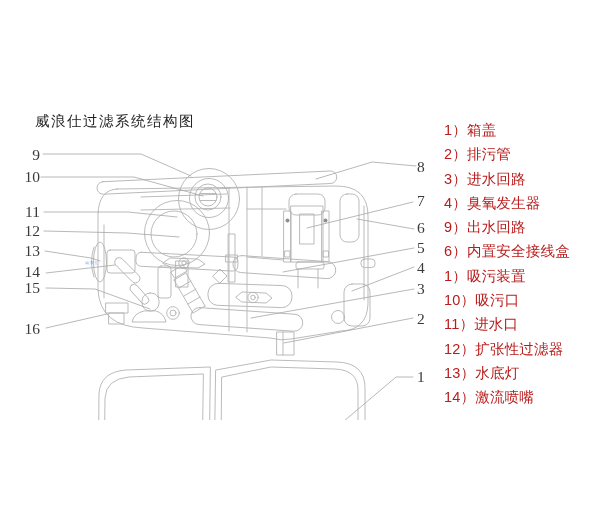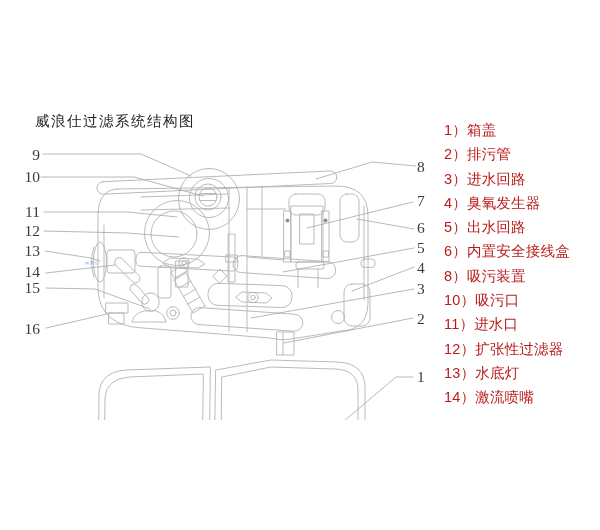--- a/index.html
+++ b/index.html
@@ -188,23 +188,23 @@
       <div class="co co-r" style="top: 281px;">3</div>
       <div class="co co-r" style="top: 311px;">2</div>
       <div class="co co-r" style="top: 369px;">1</div>
     </div>
 
   <div class="legend" id="legend">
       <div class="legend-item">1）箱盖</div>
       <div class="legend-item">2）排污管</div>
       <div class="legend-item">3）进水回路</div>
       <div class="legend-item">4）臭氧发生器</div>
-      <div class="legend-item">5）出水回路</div>
+      <div class="legend-item">9）出水回路</div>
       <div class="legend-item">6）内置安全接线盒</div>
-      <div class="legend-item">8）吸污装置</div>
+      <div class="legend-item">1）吸污装置</div>
       <div class="legend-item">10）吸污口</div>
       <div class="legend-item">11）进水口</div>
       <div class="legend-item">12）扩张性过滤器</div>
       <div class="legend-item">13）水底灯</div>
       <div class="legend-item">14）激流喷嘴</div>
     </div>
 
 </div>
 
 </body></html>

